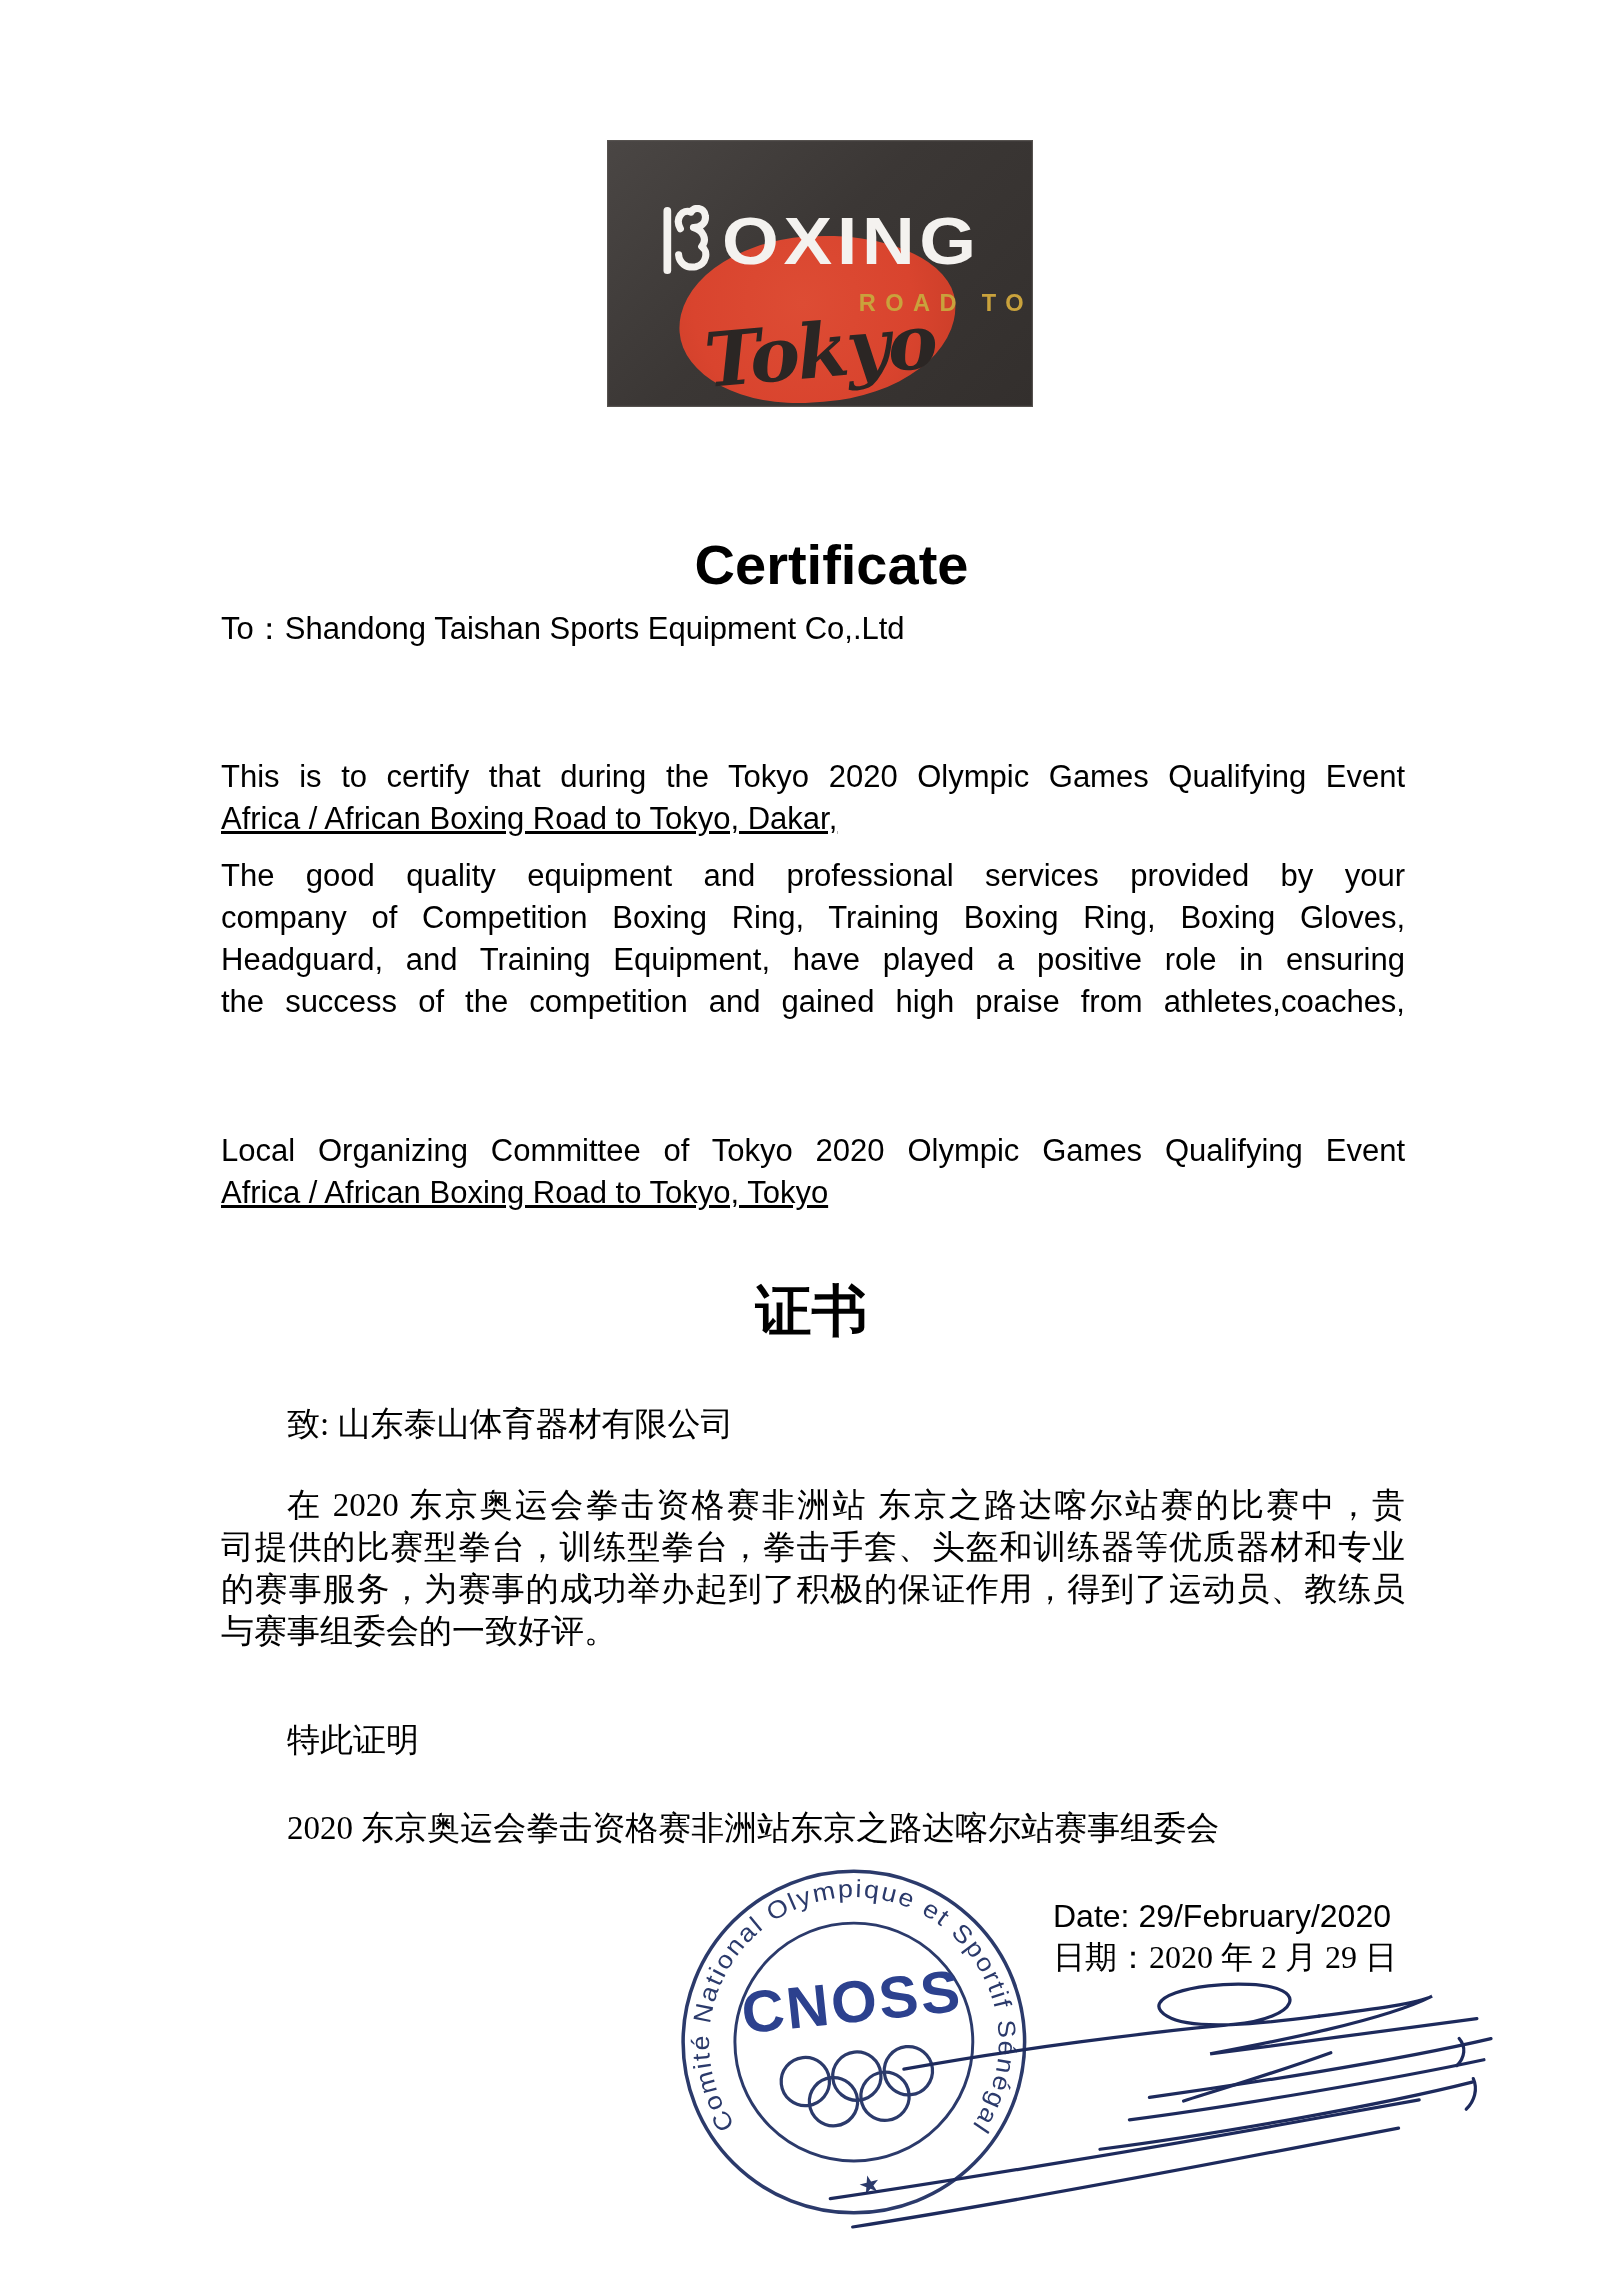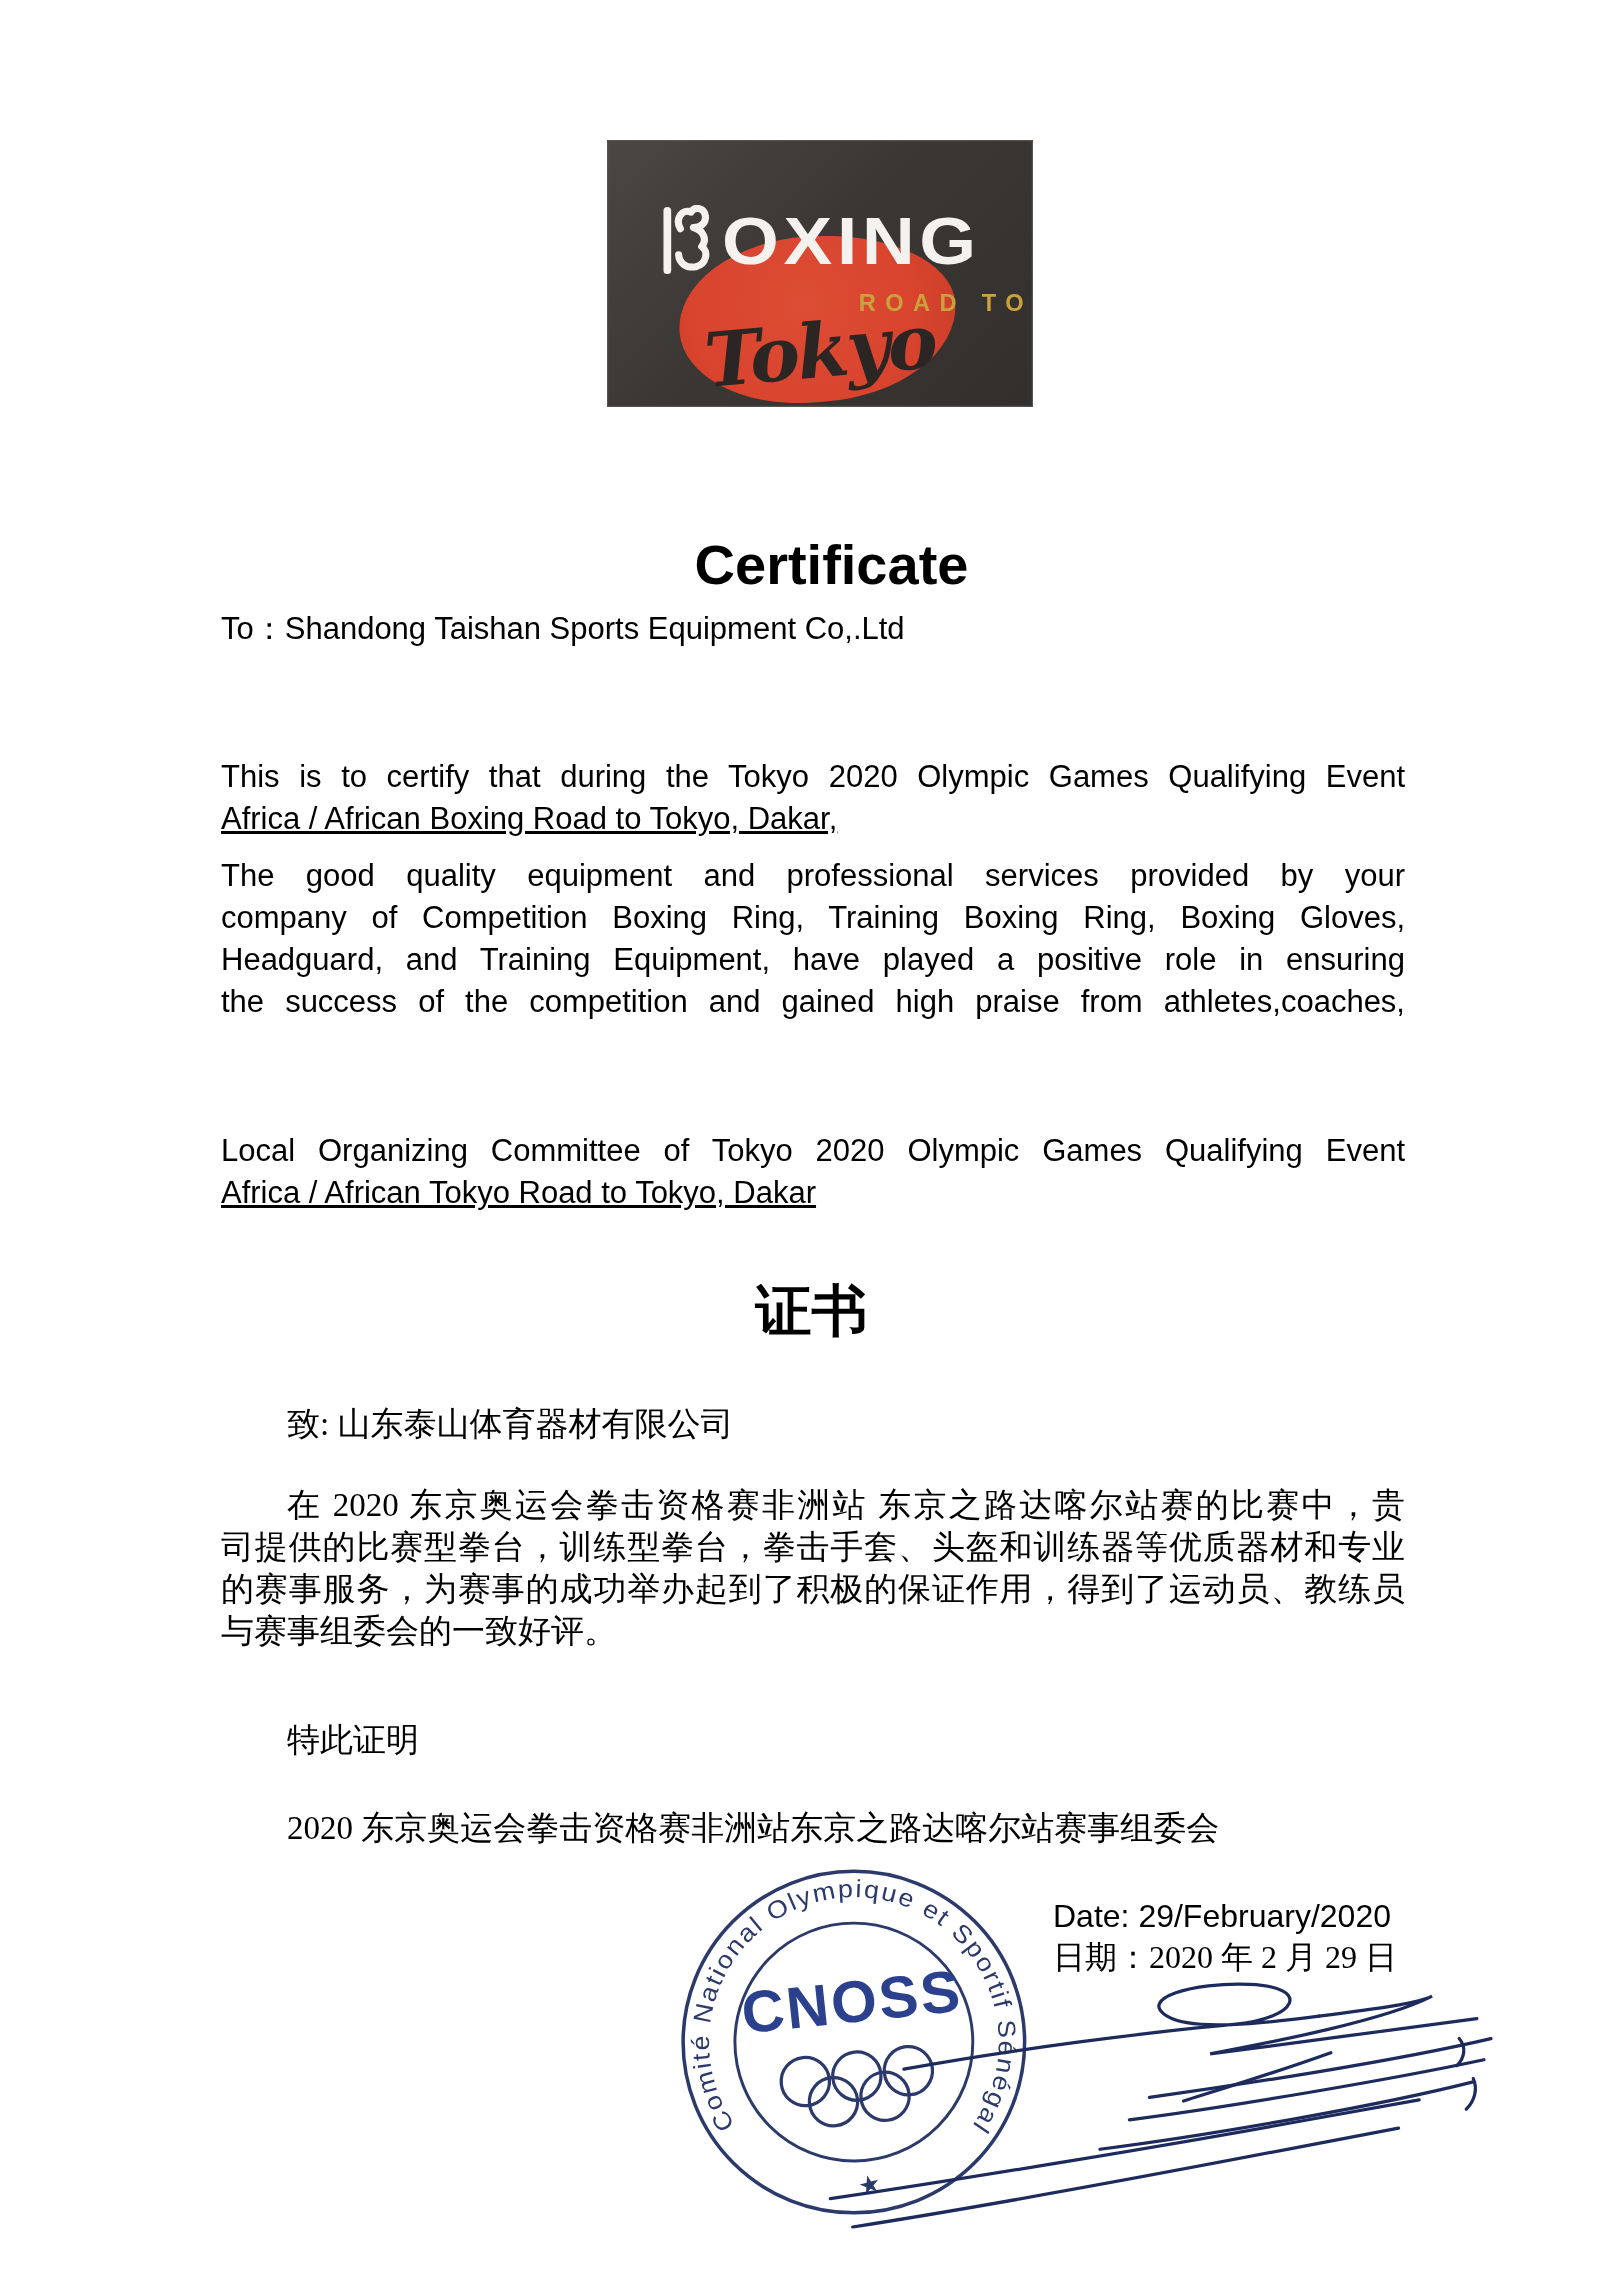--- a/index.html
+++ b/index.html
@@ -176,21 +176,21 @@
 
   <div class="en para-quality">
     <div class="jl">The good quality equipment and professional services provided by your</div>
     <div class="jl">company of Competition Boxing Ring, Training Boxing Ring, Boxing Gloves,</div>
     <div class="jl">Headguard, and Training Equipment, have played a positive role in ensuring</div>
     <div class="jl">the success of the competition and gained high praise from athletes,coaches,</div>
   </div>
 
   <div class="en para-committee">
     <div class="jl">Local Organizing Committee of Tokyo 2020 Olympic Games Qualifying Event</div>
-    <div class="en-line">Africa / African Tokyo Road to Tokyo, Dakar</div>
+    <div class="en-line">Africa / African Boxing Road to Tokyo, Tokyo</div>
   </div>
 
   <div class="cn-heading cjk">证书</div>
 
   <div class="cn cjk cn-to">致: 山东泰山体育器材有限公司</div>
 
   <div class="cn cjk cn-para">
     <div class="cn-line cn-line-first">在 2020 东京奥运会拳击资格赛非洲站 东京之路达喀尔站赛的比赛中，贵</div>
     <div class="cn-line">司提供的比赛型拳台，训练型拳台，拳击手套、头盔和训练器等优质器材和专业</div>
     <div class="cn-line">的赛事服务，为赛事的成功举办起到了积极的保证作用，得到了运动员、教练员</div>

